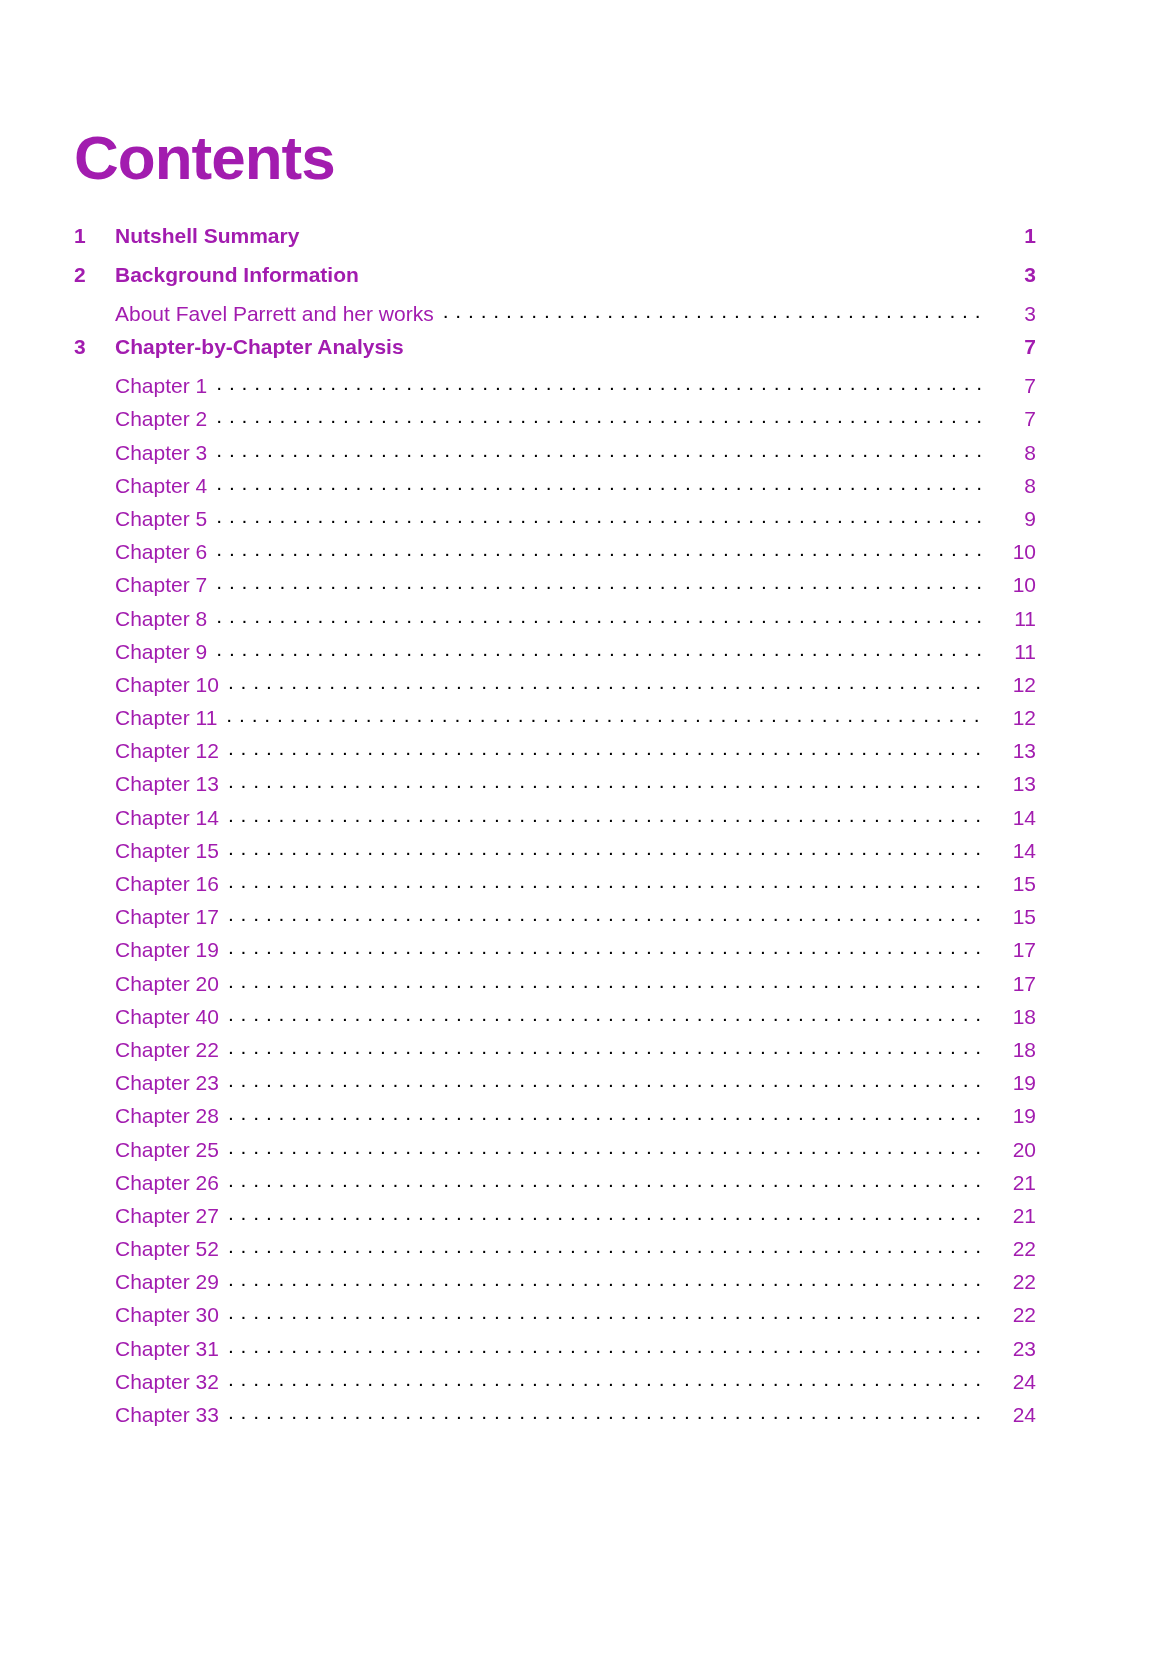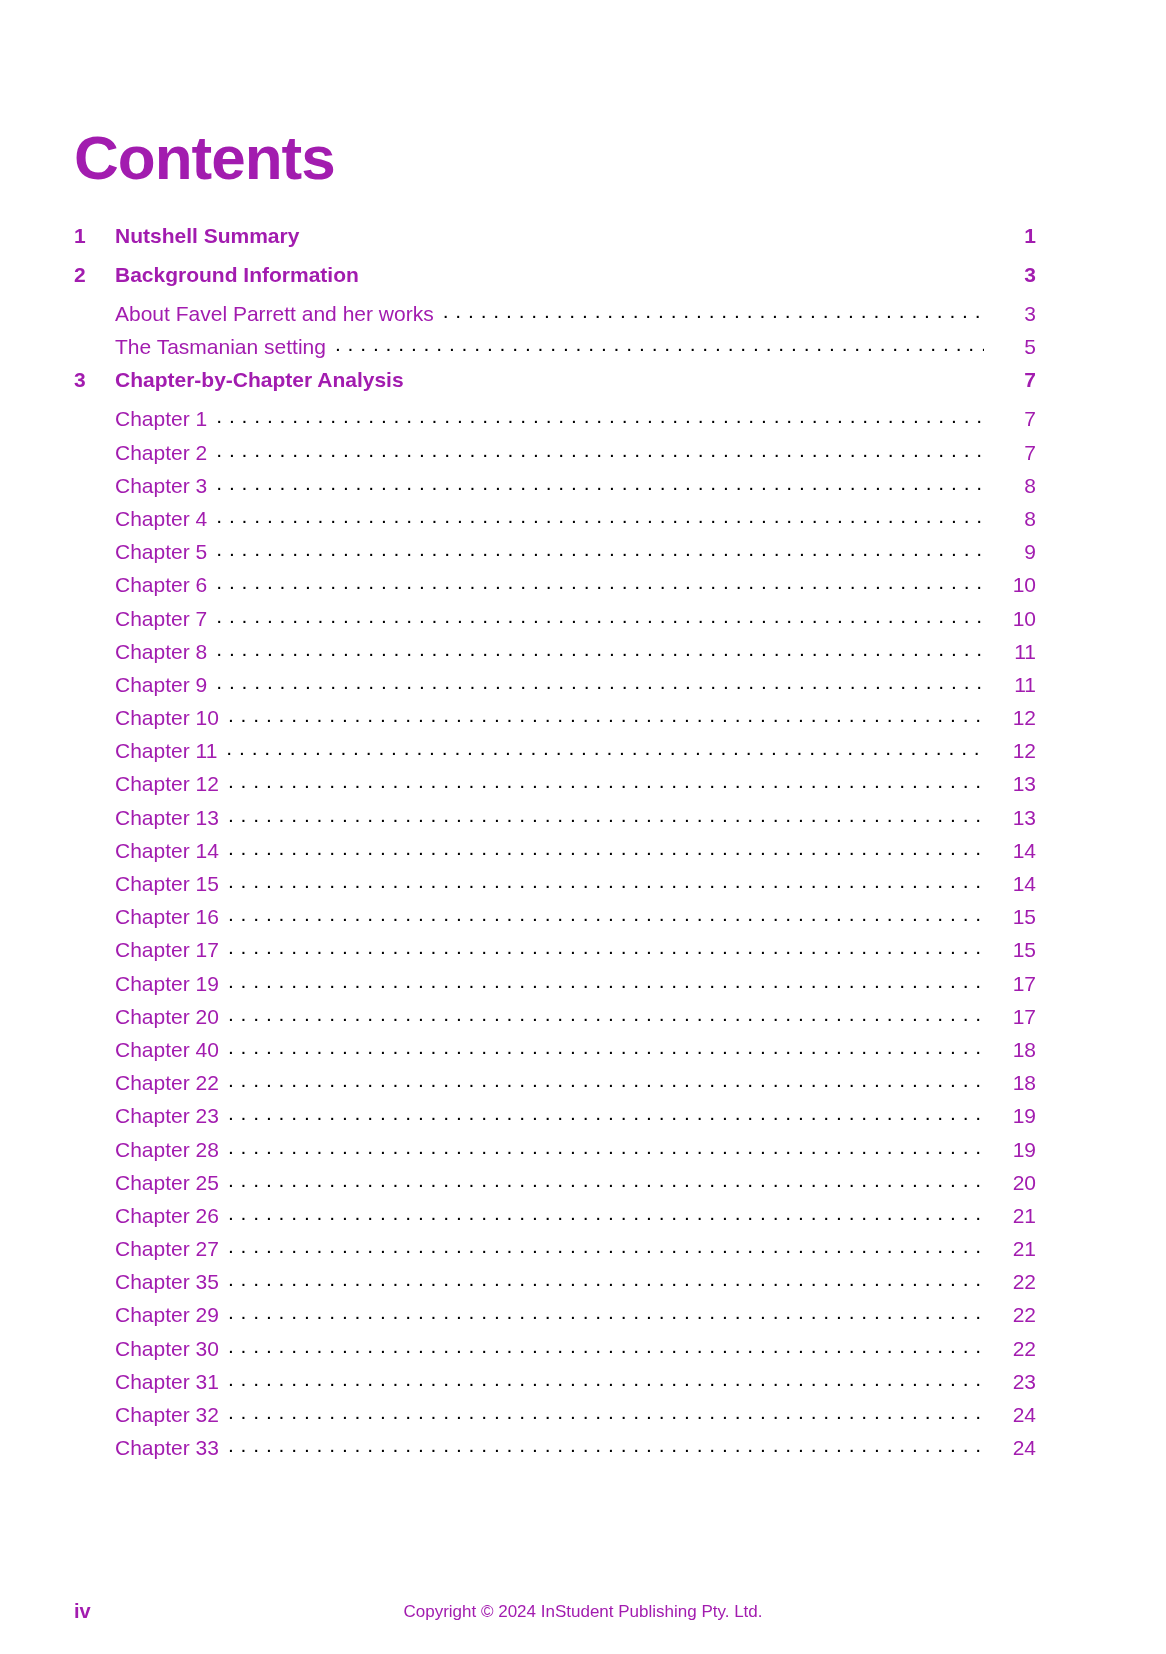--- a/index.html
+++ b/index.html
@@ -118,26 +118,20 @@
         <div class="row-label">Background Information</div>
         <div class="row-leader blank"></div>
         <div class="row-page">3</div>
       </div>
       <div class="toc-row">
         <div class="row-num"></div>
         <div class="row-label">About Favel Parrett and her works</div>
         <div class="row-leader"></div>
         <div class="row-page">3</div>
       </div>
-      <div class="toc-row">
-        <div class="row-num"></div>
-        <div class="row-label">The Tasmanian setting</div>
-        <div class="row-leader"></div>
-        <div class="row-page">5</div>
-      </div>
       <div class="toc-row section">
         <div class="row-num">3</div>
         <div class="row-label">Chapter-by-Chapter Analysis</div>
         <div class="row-leader blank"></div>
         <div class="row-page">7</div>
       </div>
       <div class="toc-row">
         <div class="row-num"></div>
         <div class="row-label">Chapter 1</div>
         <div class="row-leader"></div>
@@ -288,21 +282,21 @@
         <div class="row-page">21</div>
       </div>
       <div class="toc-row">
         <div class="row-num"></div>
         <div class="row-label">Chapter 27</div>
         <div class="row-leader"></div>
         <div class="row-page">21</div>
       </div>
       <div class="toc-row">
         <div class="row-num"></div>
-        <div class="row-label">Chapter 35</div>
+        <div class="row-label">Chapter 52</div>
         <div class="row-leader"></div>
         <div class="row-page">22</div>
       </div>
       <div class="toc-row">
         <div class="row-num"></div>
         <div class="row-label">Chapter 29</div>
         <div class="row-leader"></div>
         <div class="row-page">22</div>
       </div>
       <div class="toc-row">
@@ -324,18 +318,14 @@
         <div class="row-page">24</div>
       </div>
       <div class="toc-row">
         <div class="row-num"></div>
         <div class="row-label">Chapter 33</div>
         <div class="row-leader"></div>
         <div class="row-page">24</div>
       </div>
     </div>
 
-  <div class="footer">
-    <div class="footer-folio">iv</div>
-    <div class="footer-copy">Copyright © 2024 InStudent Publishing Pty. Ltd.</div>
-  </div>
 
 </div>
 
 </body></html>

